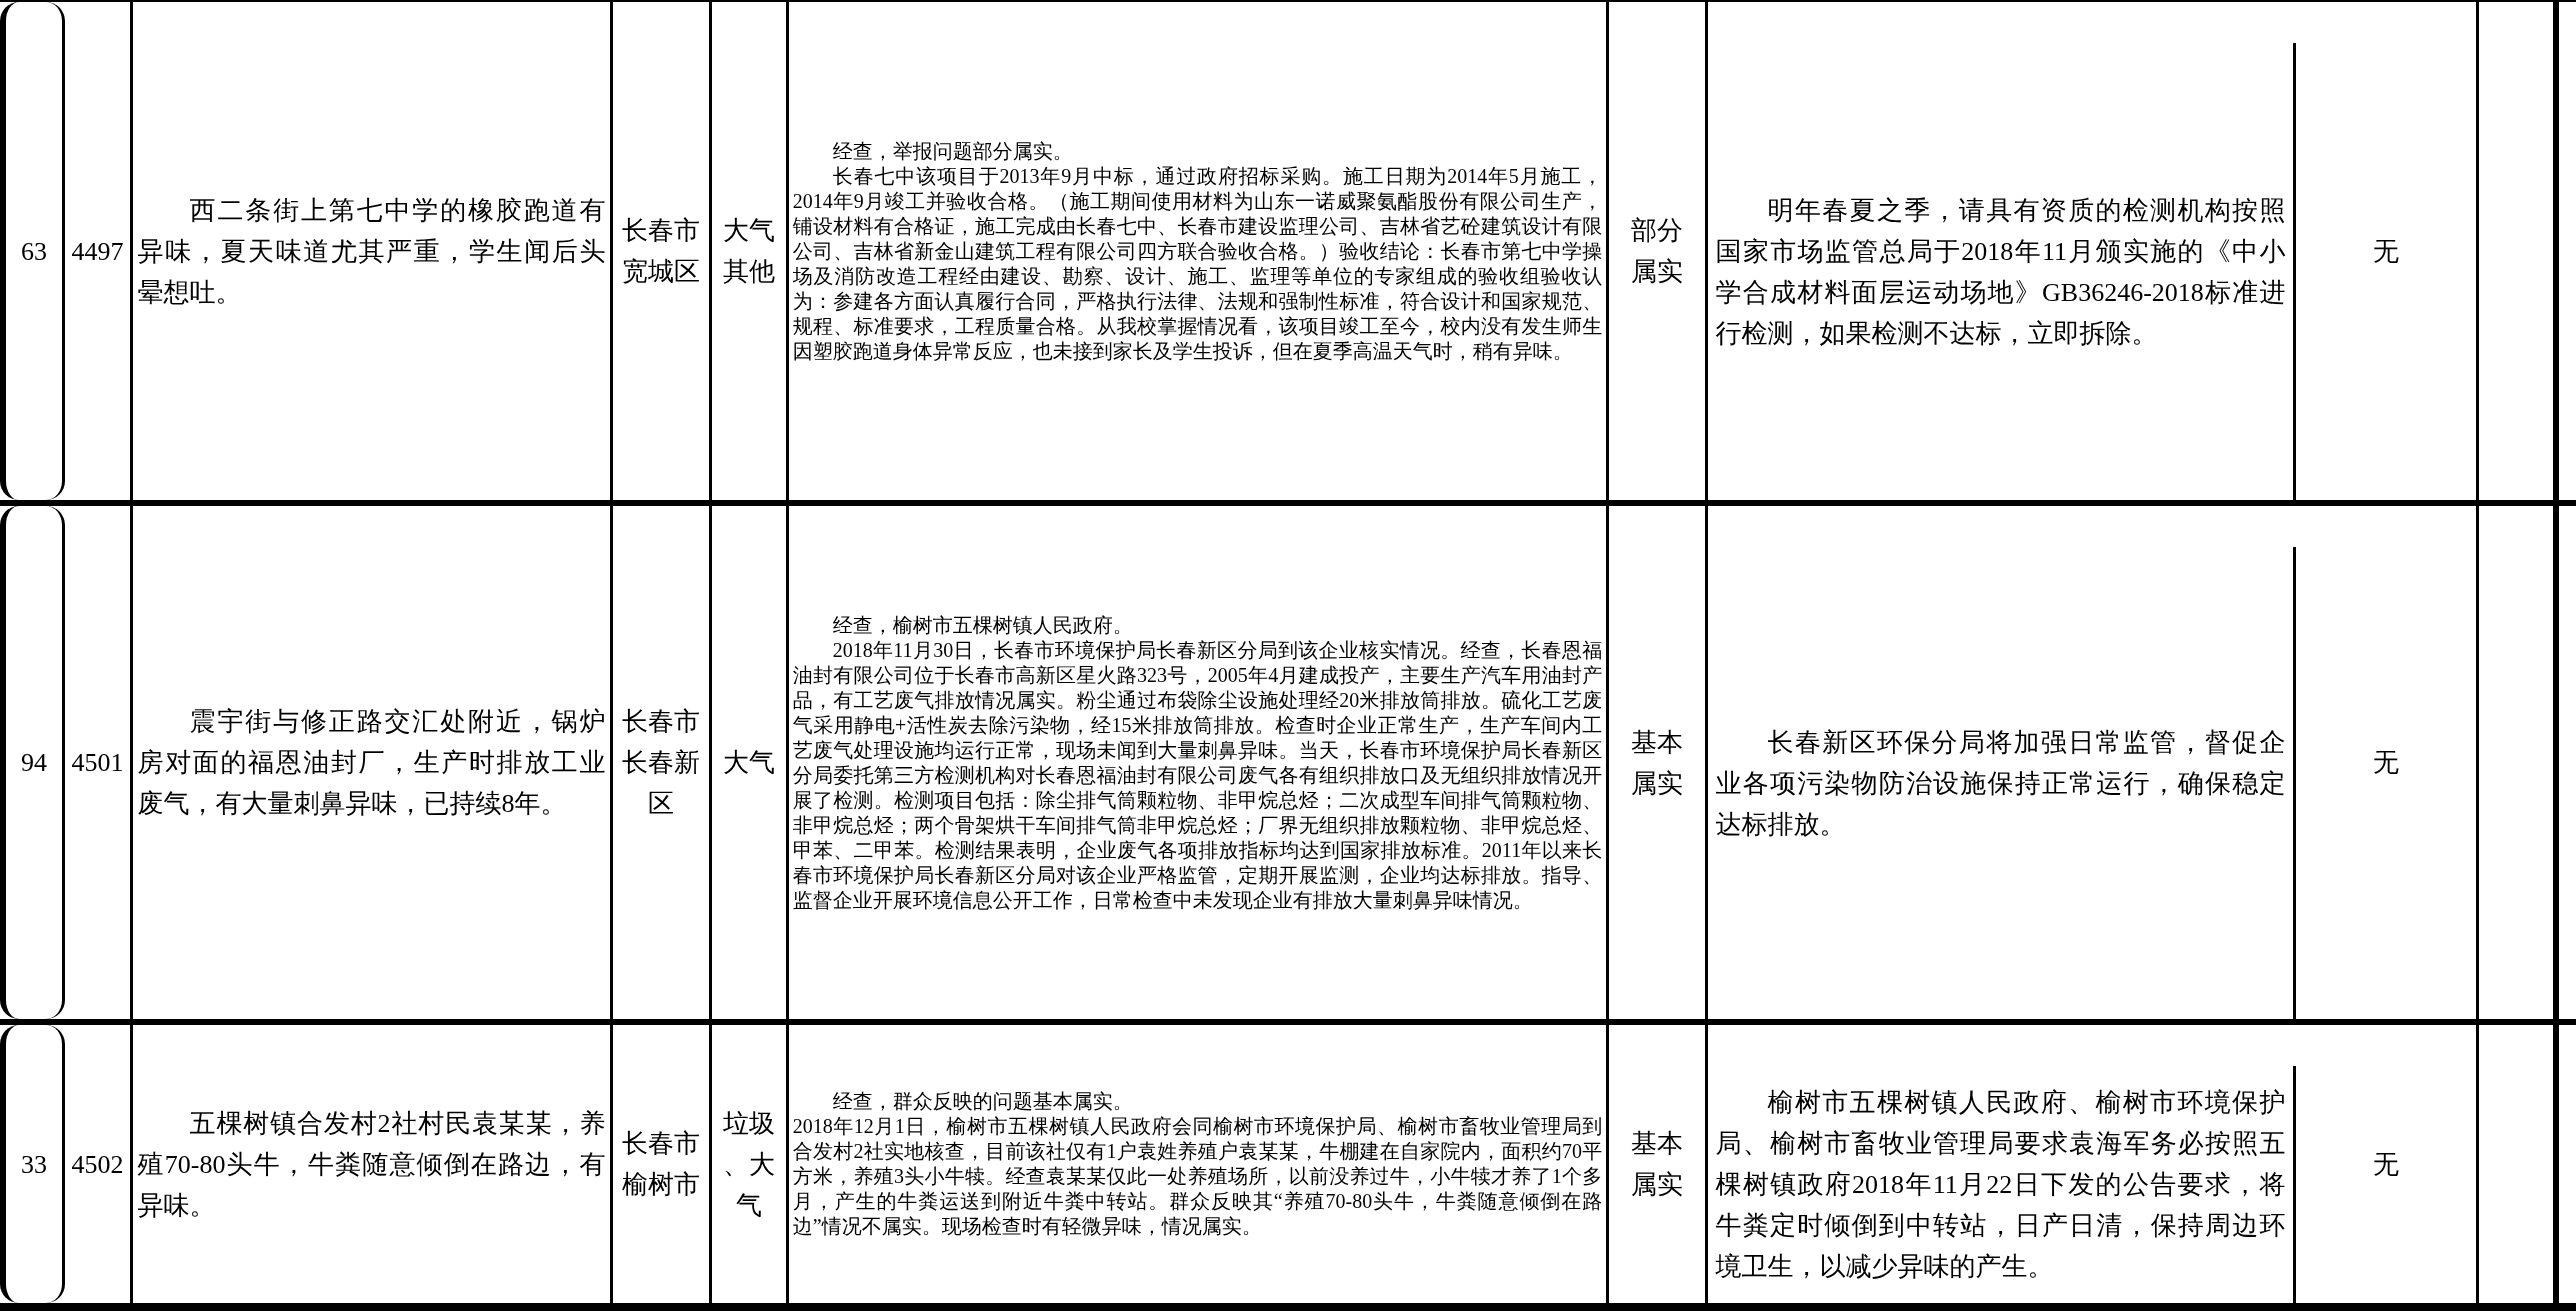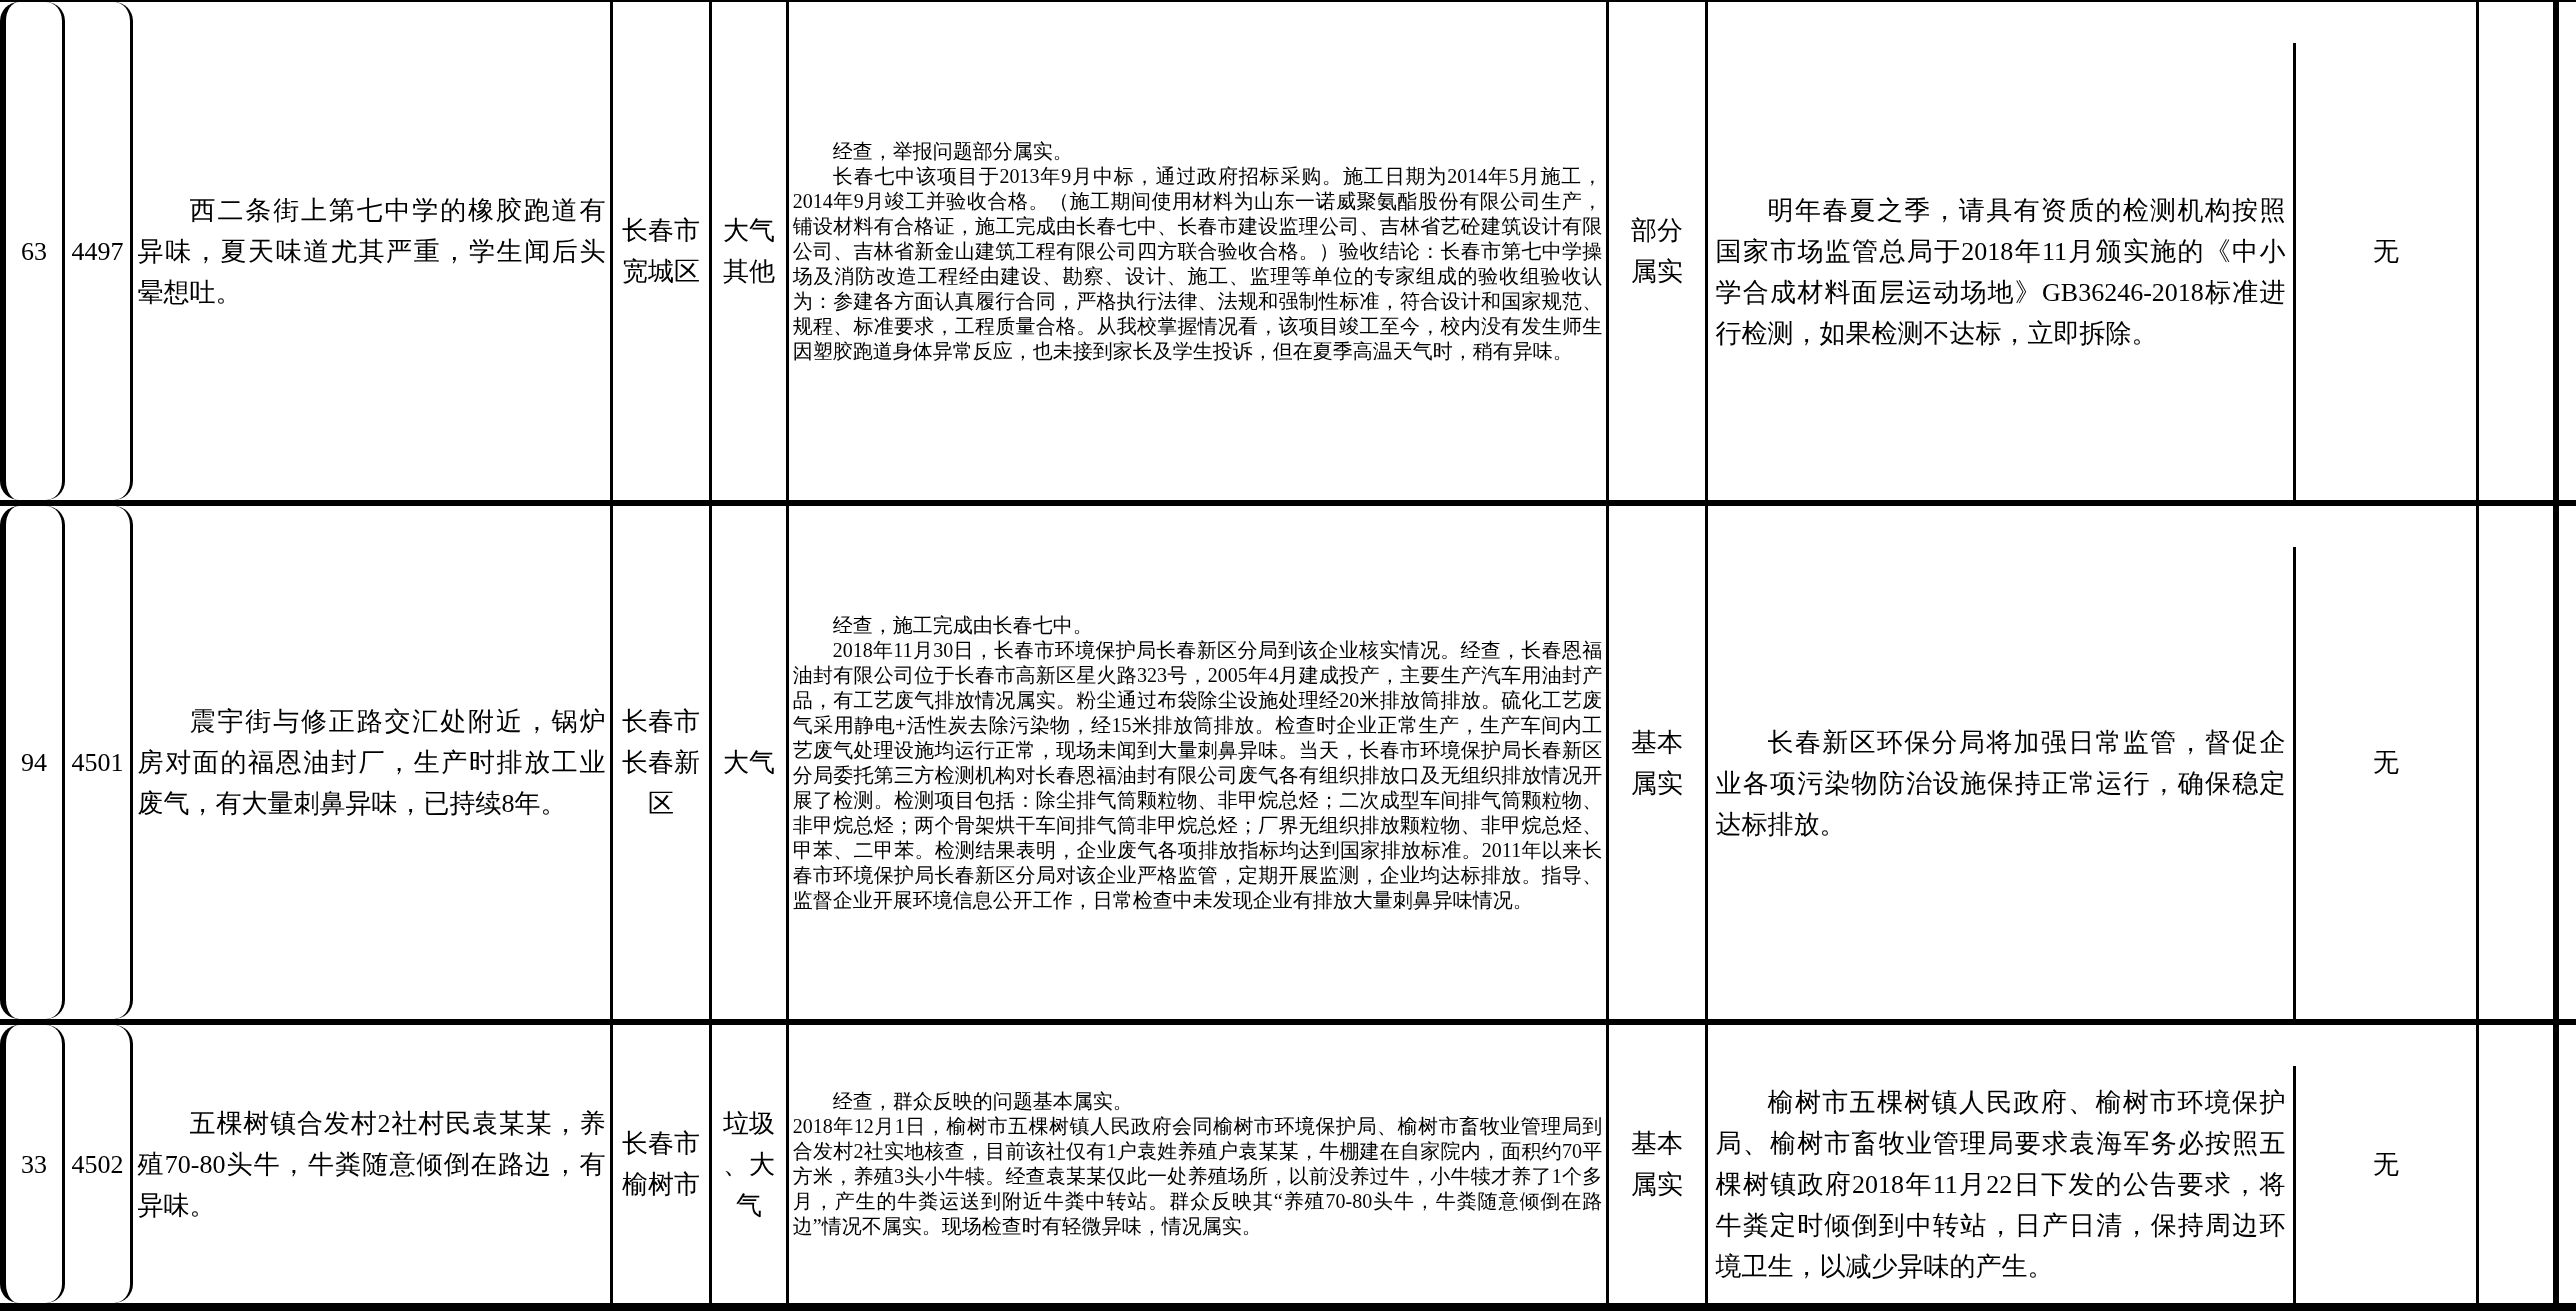--- a/index.html
+++ b/index.html
@@ -33,21 +33,21 @@
     display: flex;
     flex-direction: column;
     justify-content: center;
     overflow: hidden;
   }
   .cell.first { border-left: 6.1px solid #000; }
   .cell.last  { border-right: 6.1px solid #000; }
 
   
   .c-no       { width: 65px; border-radius: 19px;  }
-  .c-case     { width: 68px; border-radius: 19px; }
+  .c-case     { width: 68px; }
   .c-complaint{ width: 480px; }
   .c-loc      { width: 99px; }
   .c-cat      { width: 77px; }
   .c-invest   { width: 820px;}
   .c-status   { width: 99px; }
   .c-action   { width: 588px; margin-top: 41px; }
   .c-remark   { width: 183px; }
   .c-blank    { width: 80px; }
 
   
@@ -130,21 +130,21 @@
     </div>
     <div class="cell c-loc center-col">
       <span class="line">长春市</span>
       <span class="line">长春新</span>
       <span class="line">区</span>
     </div>
     <div class="cell c-cat center-col">
       <span class="line">大气</span>
     </div>
     <div class="cell c-invest">
-      <p class="para indent">经查，施工完成由长春七中。</p>
+      <p class="para indent">经查，榆树市五棵树镇人民政府。</p>
       <p class="para indent">2018年11月30日，长春市环境保护局长春新区分局到该企业核实情况。经查，长春恩福油封有限公司位于长春市高新区星火路323号，2005年4月建成投产，主要生产汽车用油封产品，有工艺废气排放情况属实。粉尘通过布袋除尘设施处理经20米排放筒排放。硫化工艺废气采用静电+活性炭去除污染物，经15米排放筒排放。检查时企业正常生产，生产车间内工艺废气处理设施均运行正常，现场未闻到大量刺鼻异味。当天，长春市环境保护局长春新区分局委托第三方检测机构对长春恩福油封有限公司废气各有组织排放口及无组织排放情况开展了检测。检测项目包括：除尘排气筒颗粒物、非甲烷总烃；二次成型车间排气筒颗粒物、非甲烷总烃；两个骨架烘干车间排气筒非甲烷总烃；厂界无组织排放颗粒物、非甲烷总烃、甲苯、二甲苯。检测结果表明，企业废气各项排放指标均达到国家排放标准。2011年以来长春市环境保护局长春新区分局对该企业严格监管，定期开展监测，企业均达标排放。指导、监督企业开展环境信息公开工作，日常检查中未发现企业有排放大量刺鼻异味情况。</p>
     </div>
     <div class="cell c-status center-col">
       <span class="line">基本</span>
       <span class="line">属实</span>
     </div>
     <div class="cell c-action">
       <p class="para indent">长春新区环保分局将加强日常监管，督促企业各项污染物防治设施保持正常运行，确保稳定达标排放。</p>
     </div>
     <div class="cell c-remark center-col">

